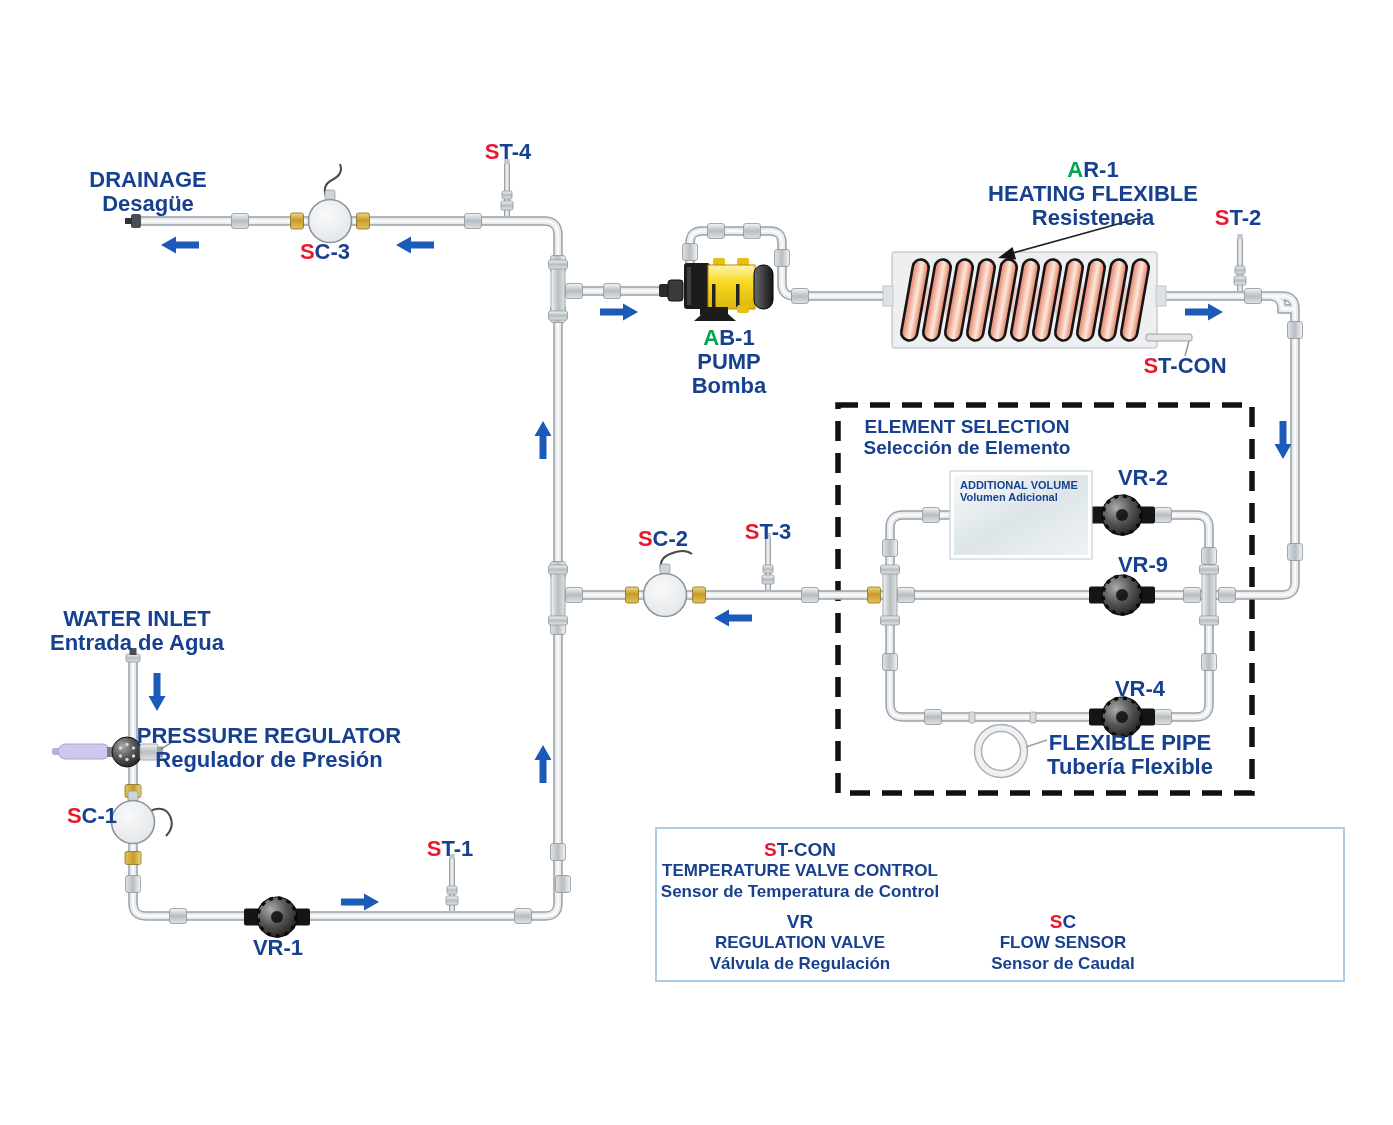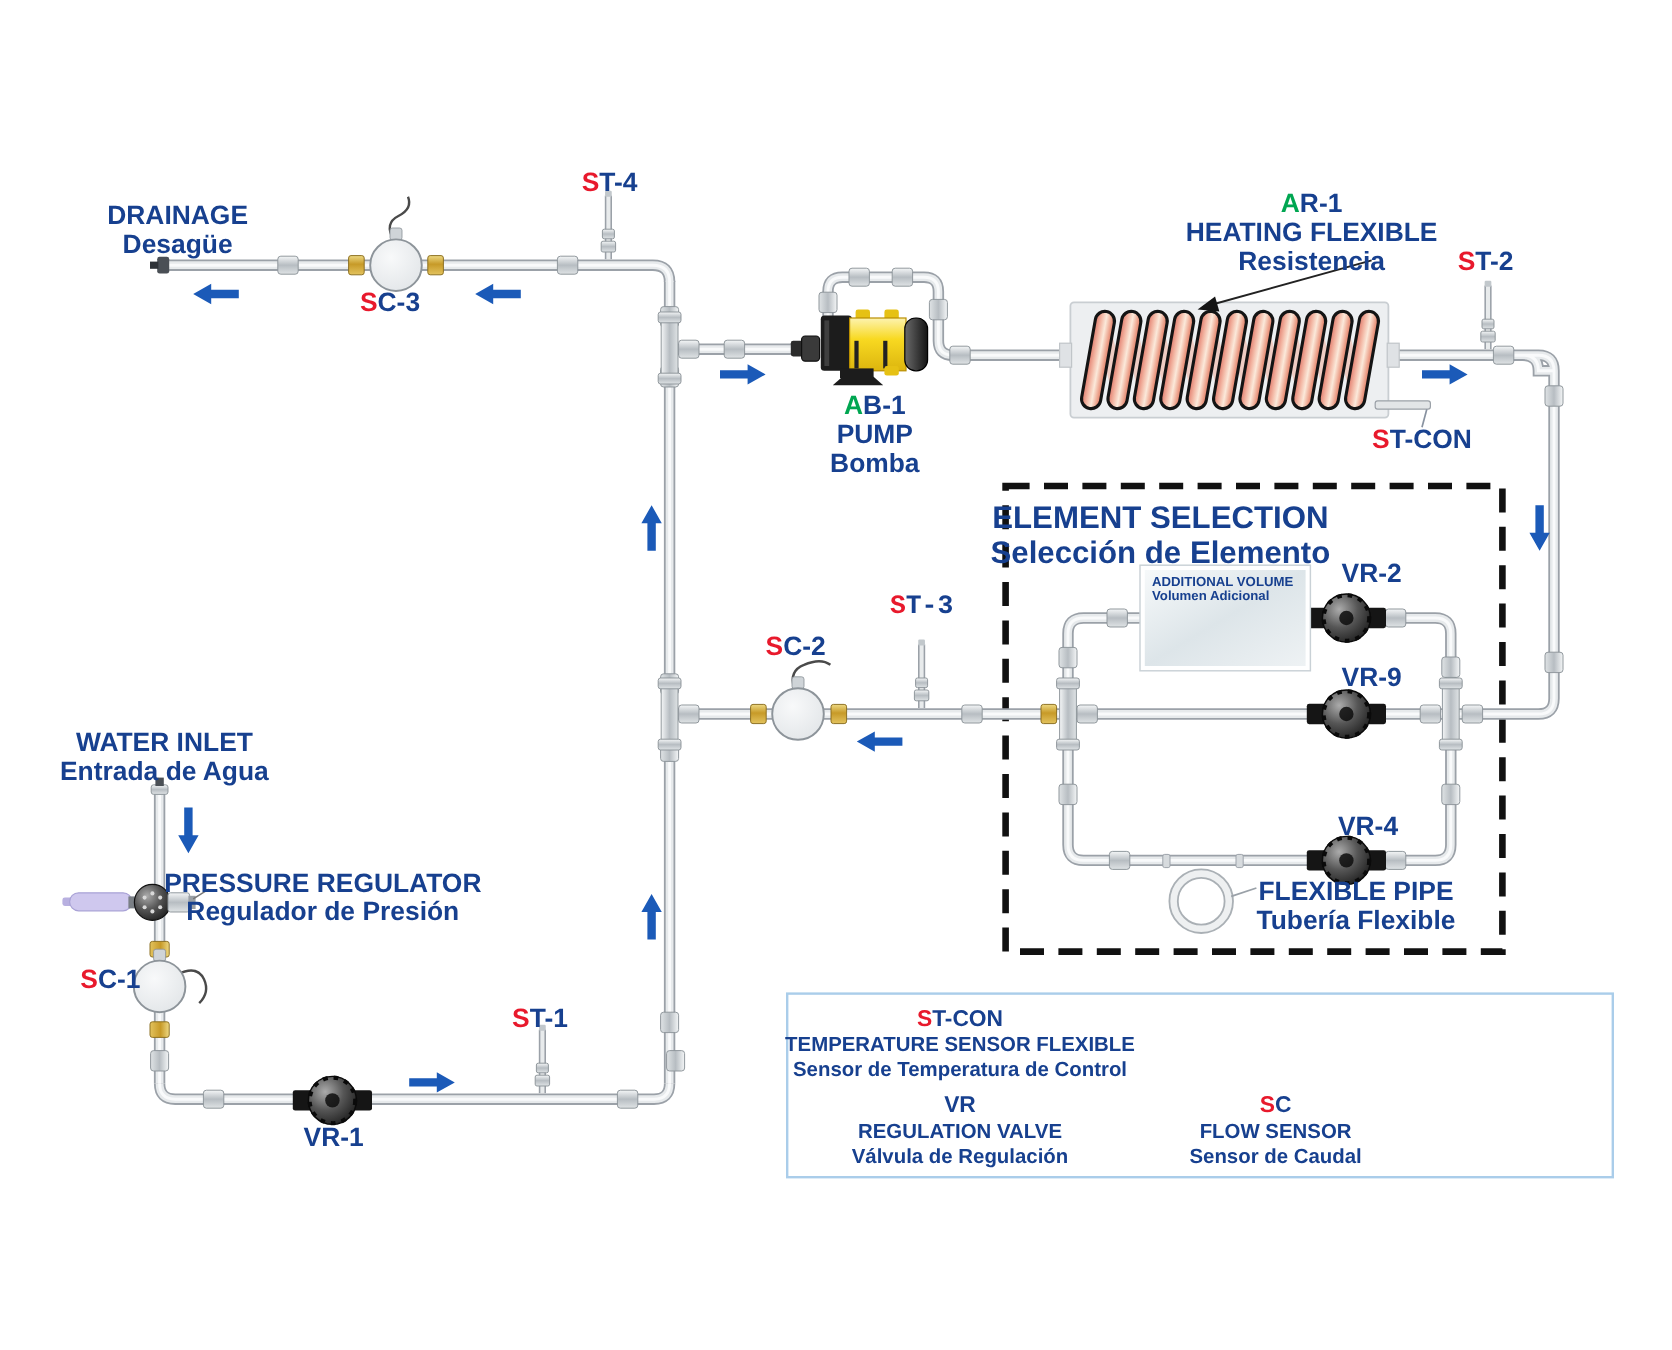--- a/index.html
+++ b/index.html
@@ -13,21 +13,21 @@
   .so{stroke:#9ba1a8;stroke-width:6;fill:none;}
   .si{stroke:#e8ebec;stroke-width:3.4;fill:none;}
   .loop-o{stroke:#aab0b5;stroke-width:8.5;fill:none;}
   .loop-i{stroke:#eef0f1;stroke-width:5.5;fill:none;}
   .cable{stroke:#4a4a4a;stroke-width:2;fill:none;}
   .arrow{fill:#1b5ab8;}
   
   .lbl{position:absolute;font-weight:bold;color:#17408f;text-align:center;
        line-height:1.1;white-space:nowrap;transform:translateX(-50%);}
   .t22{font-size:22px;}
-  .t21{font-size:26px;}
+  .t21{font-size:19px;}
   .t12{font-size:11px;}
   .red{color:#e8192c;}
   .green{color:#00a651;}
   .lbl-left{transform:none;text-align:left;}
   #legend-box{position:absolute;left:655px;top:827px;width:690px;height:155px;
               background:#fff;border:2px solid #aacdea;box-sizing:border-box;}
   .legend-block{position:absolute;font-weight:bold;color:#17408f;text-align:center;
                 transform:translateX(-50%);line-height:1.22;white-space:nowrap;}
   .legend-tag{font-size:19px;}
   .legend-line{font-size:17px;}
@@ -405,21 +405,21 @@
 
 <div class="lbl t22" style="left:1130px;top:731px;">
   <div>FLEXIBLE PIPE</div>
   <div>Tubería Flexible</div>
 </div>
 
 <div class="lbl t22" style="left:663px;top:527px;">
   <span class="red">S</span><span>C-2</span>
 </div>
 
-<div class="lbl t22" style="left:768px;top:494px;font-family:Liberation Mono, monospace;">
+<div class="lbl t22" style="left:768px;top:520px;">
   <span class="red">S</span><span>T-3</span>
 </div>
 
 <div class="lbl t22" style="left:137px;top:607px;">
   <div>WATER INLET</div>
   <div>Entrada de Agua</div>
 </div>
 
 <div class="lbl t22" style="left:269px;top:724px;">
   <div>PRESSURE REGULATOR</div>
@@ -434,21 +434,21 @@
   <span class="red">S</span><span>T-1</span>
 </div>
 
 <div class="lbl t22" style="left:278px;top:936px;">
   <span>VR-1</span>
 </div>
 
 <div id="legend-box">
   <div class="legend-block" style="left:143px;top:9px;">
     <div class="legend-tag"><span class="red">S</span><span>T-CON</span></div>
-    <div class="legend-line">TEMPERATURE SENSOR FLEXIBLE</div>
+    <div class="legend-line">TEMPERATURE VALVE CONTROL</div>
     <div class="legend-line">Sensor de Temperatura de Control</div>
   </div>
   <div class="legend-block" style="left:143px;top:81px;">
     <div class="legend-tag">VR</div>
     <div class="legend-line">REGULATION VALVE</div>
     <div class="legend-line">Válvula de Regulación</div>
   </div>
   <div class="legend-block" style="left:406px;top:81px;">
     <div class="legend-tag"><span class="red">S</span><span>C</span></div>
     <div class="legend-line">FLOW SENSOR</div>

